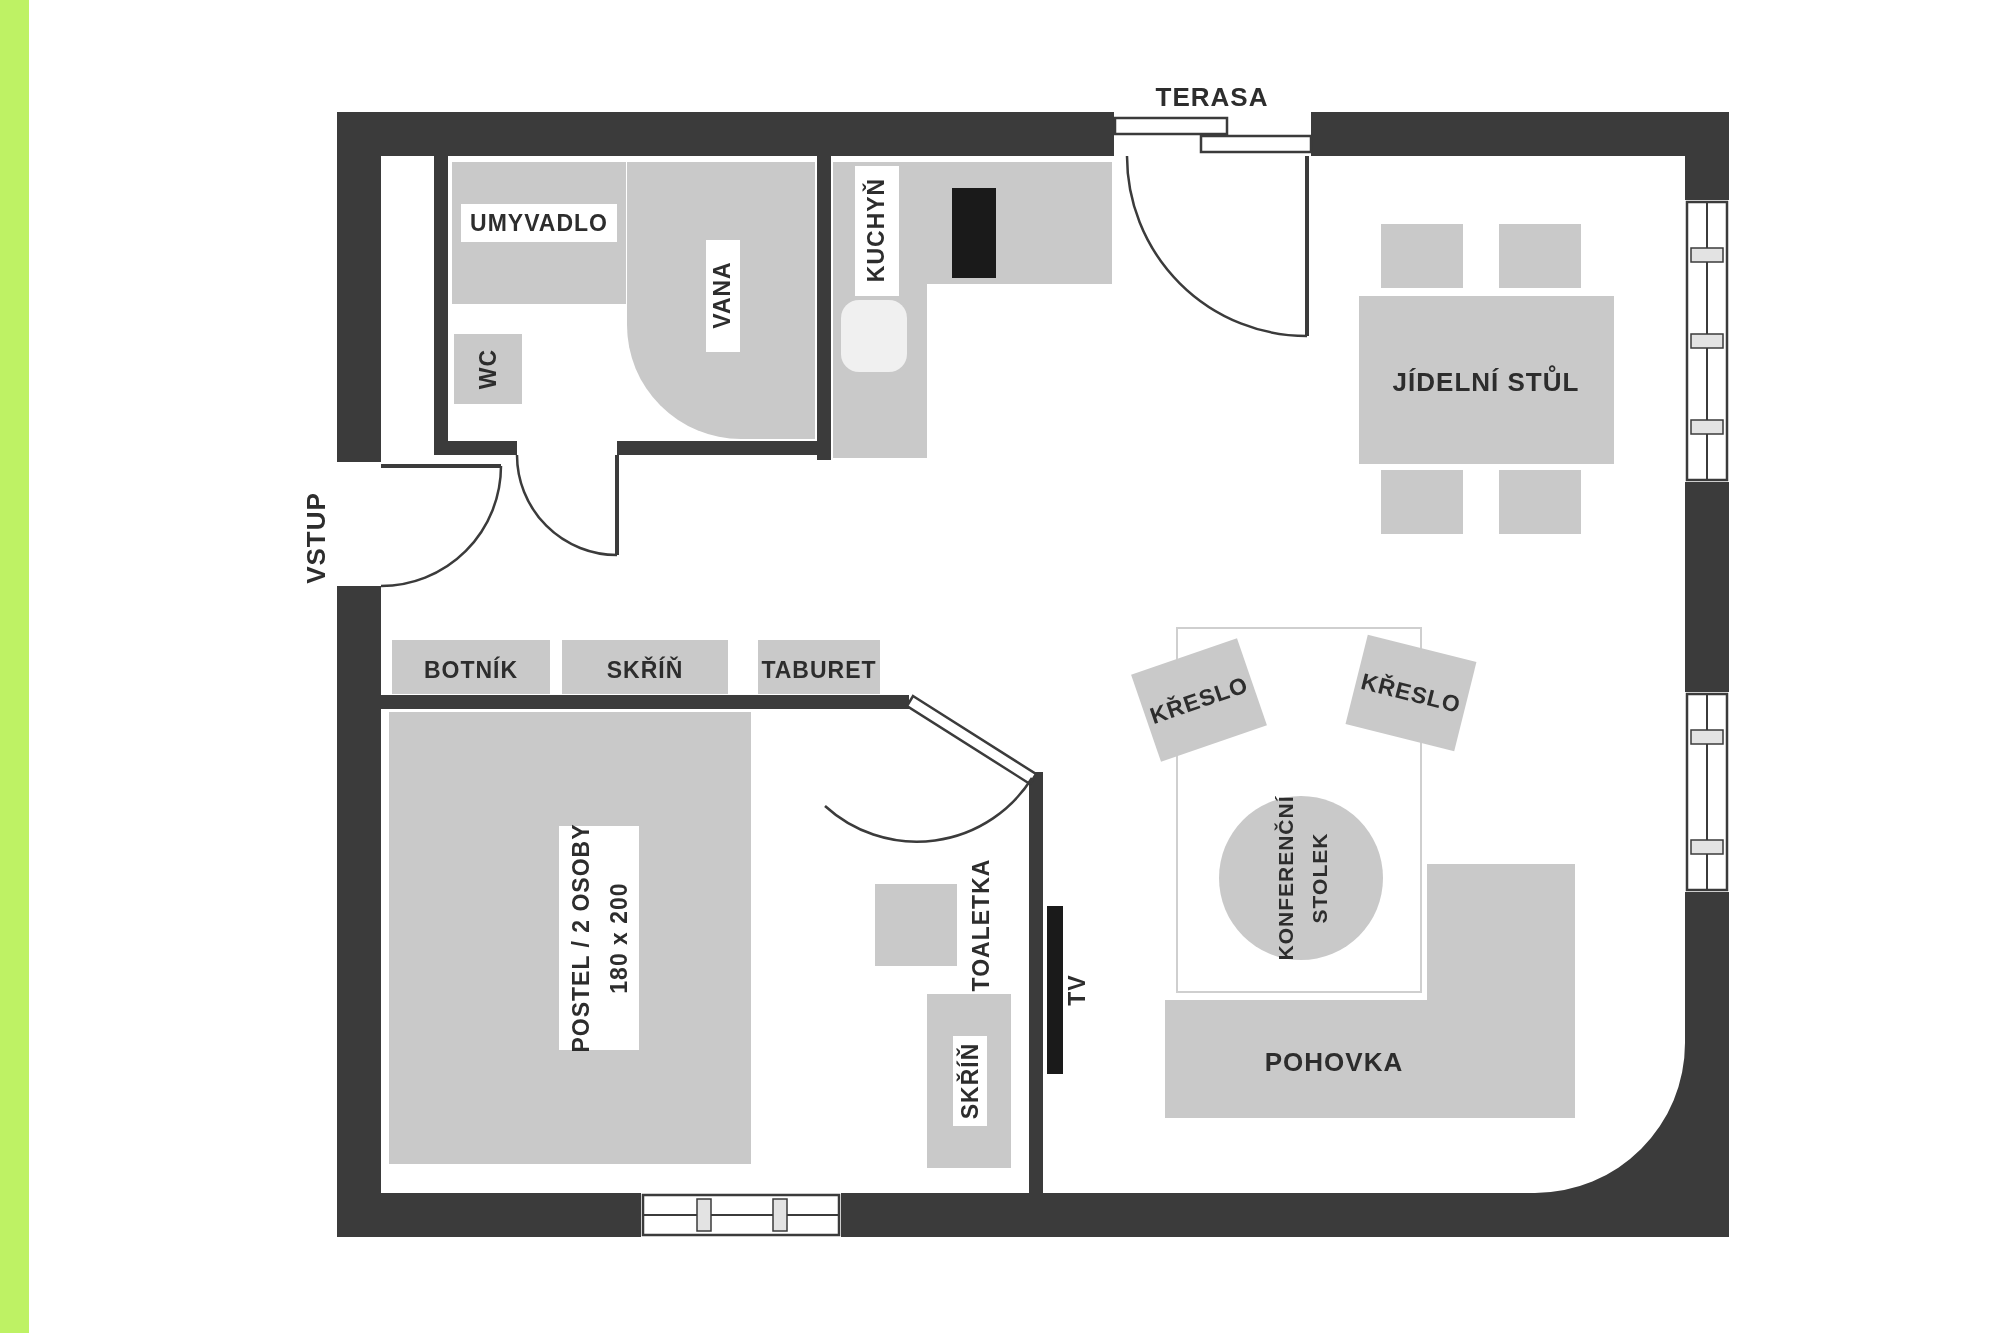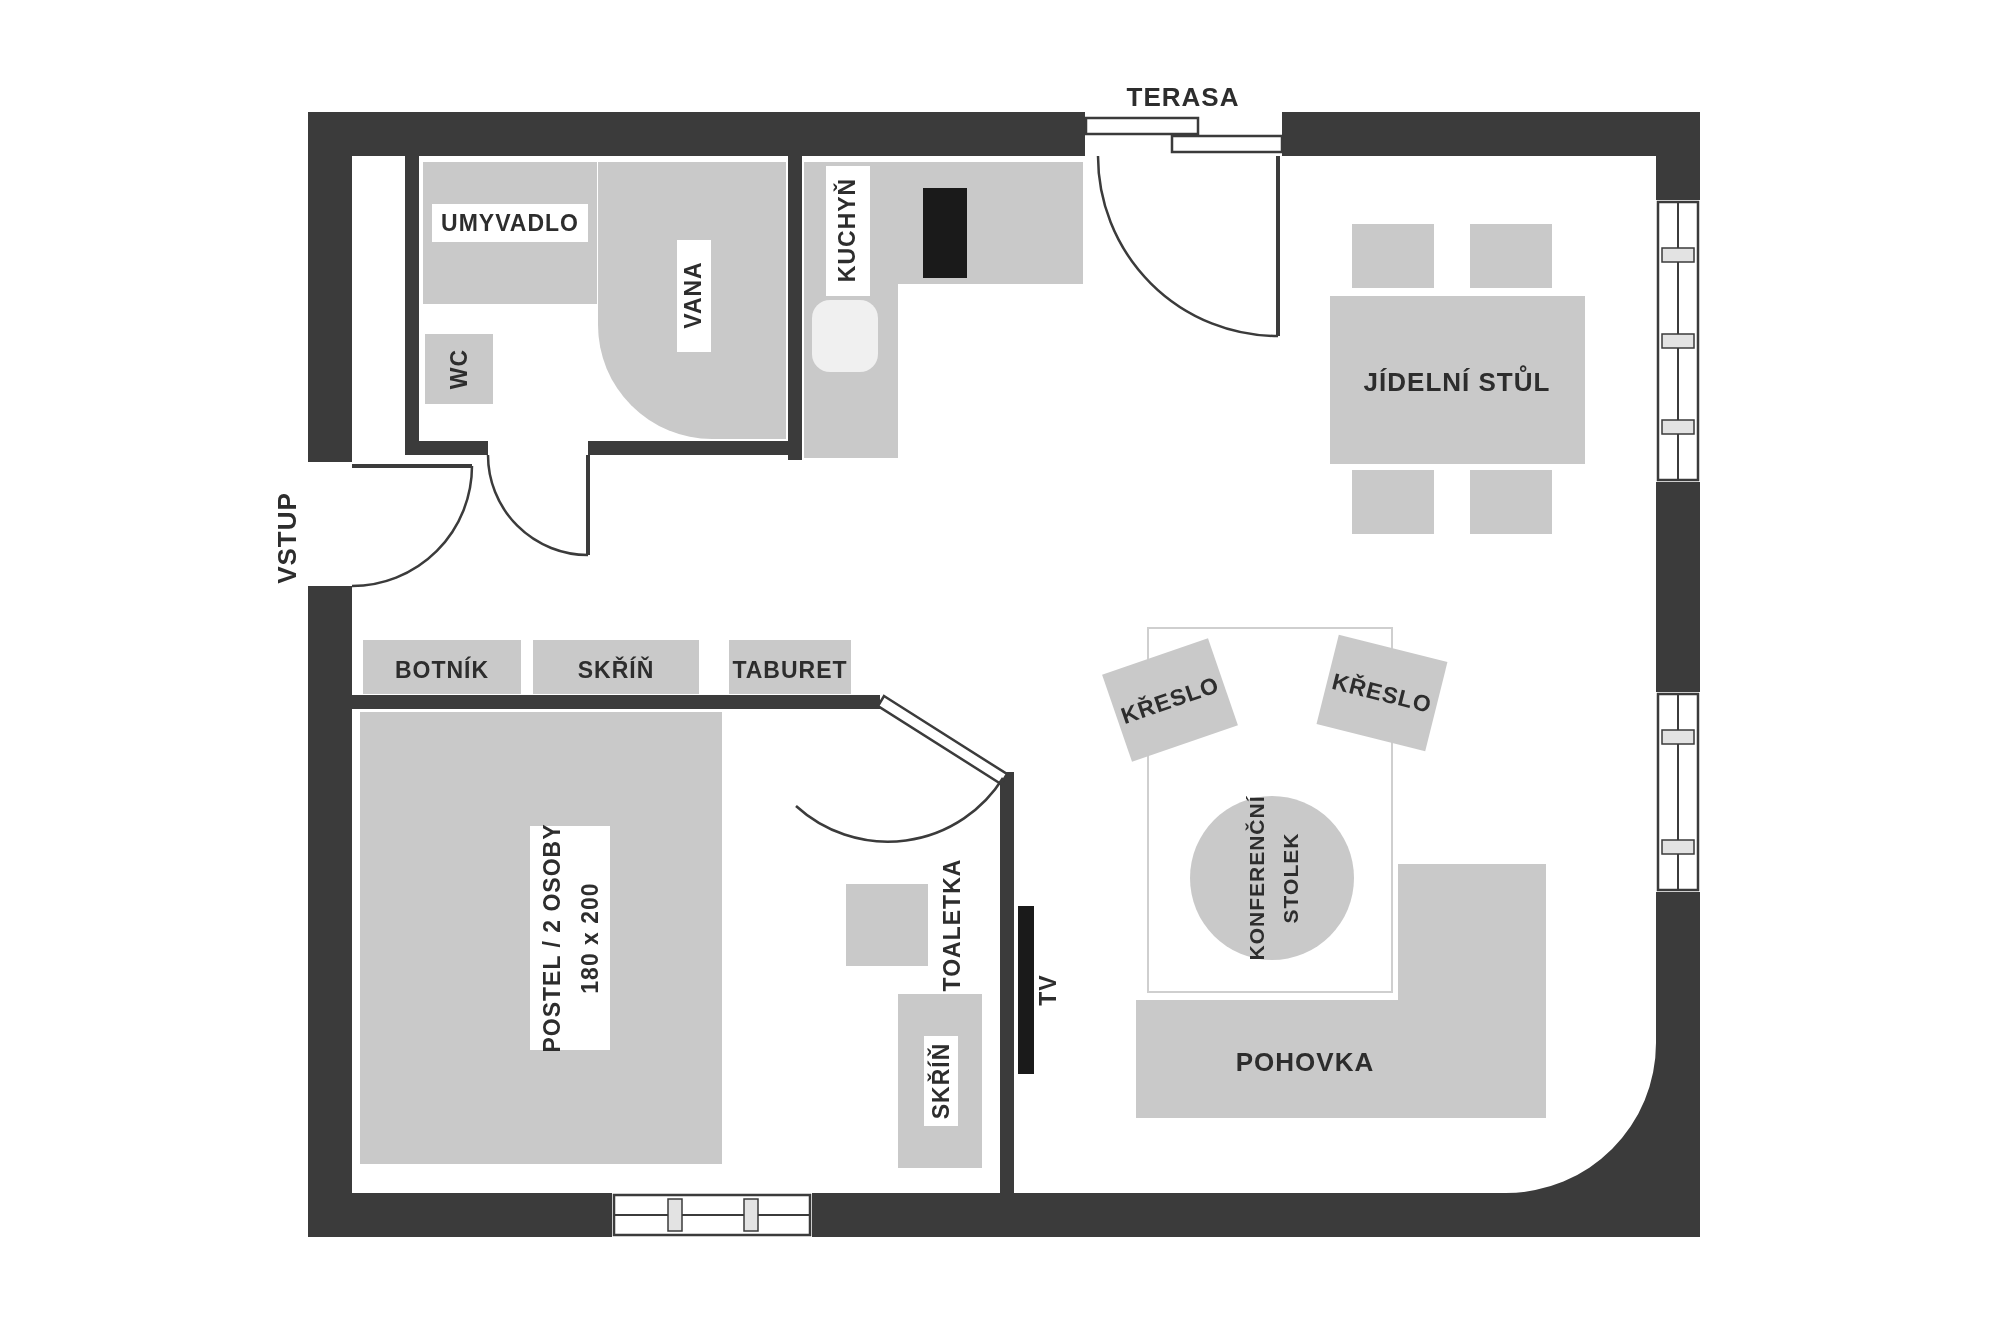--- a/index.html
+++ b/index.html
@@ -1,18 +1,19 @@
 <!DOCTYPE html>
 <html><head>
 <meta charset="utf-8">
 <style>
   html,body{margin:0;padding:0;background:#ffffff;}
   .plan-wrap{
     width:1632px;height:1333px;position:relative;background:#bef264;
     font-family:"Liberation Sans", sans-serif;
+    padding-left:29px;
   }
   svg text{
     font-family:"Liberation Sans", sans-serif;
     font-weight:bold;
     fill:#2d2d2d;
     letter-spacing:1px;
     text-anchor:middle;
   }
   .lbl{font-size:23px;}
   .lbl-lg{font-size:26px;}

